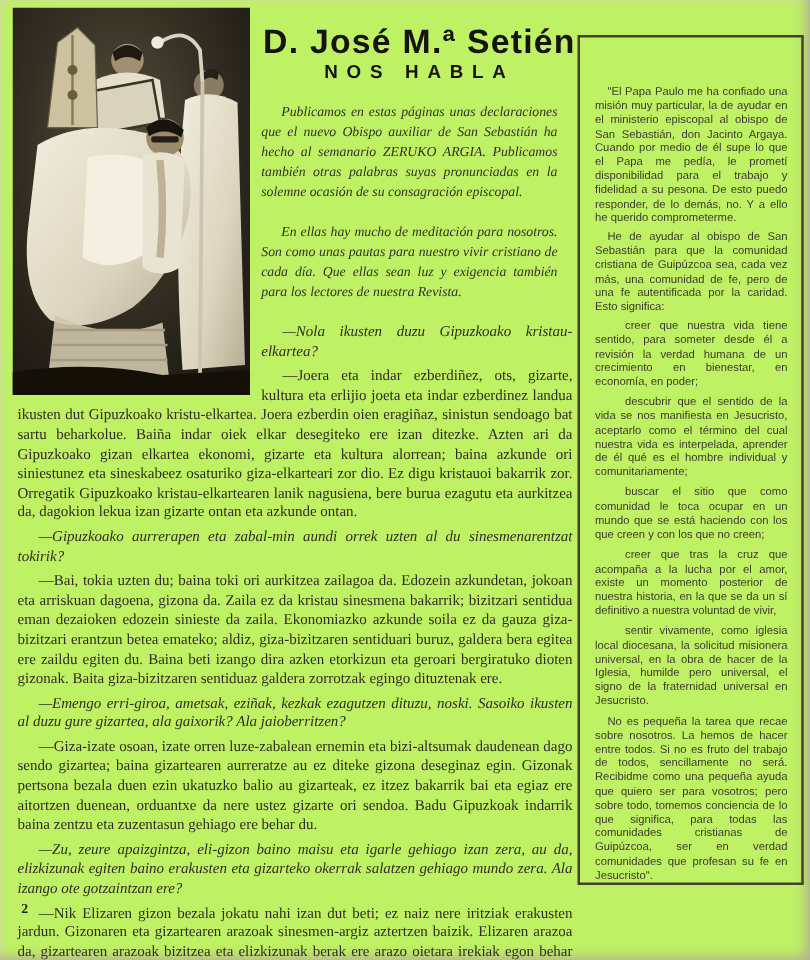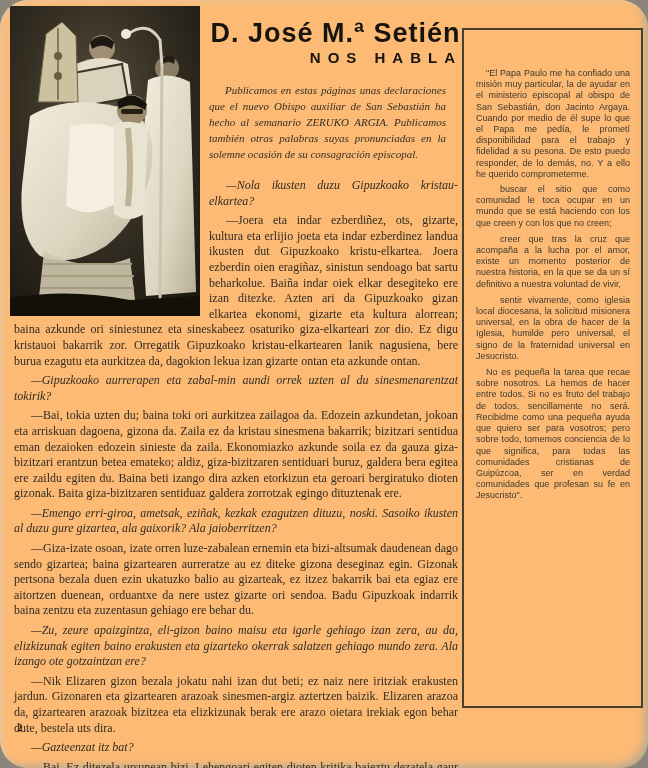--- a/index.html
+++ b/index.html
@@ -1,35 +1,34 @@
 <!DOCTYPE html>
 <html><head>
 <meta charset="utf-8">
 <style>
   html,body{margin:0;padding:0;background:#8a8578;}
   .page{
     position:relative;width:648px;height:768px;margin:0 auto;
-    background:#fdba74;
+    background:#bef264;
     overflow:hidden;
     font-family:"Liberation Serif", serif;
     color:#2e2a21;
     box-shadow: inset -7px -6px 10px -4px #b3ab94, inset 4px 3px 8px -4px #d6cfba;
-    border-radius: 28px;
   }
   
   .main{position:absolute;left:10px;top:6px;width:452px;}
   .photo-float{float:left;width:190px;height:310px;margin:0 9px 6px 0;}
   svg.photo{display:block;width:190px;height:310px;}
   h1.title{
     margin:12px 0 1px;text-align:center;
     font-family:"Liberation Sans", sans-serif;font-weight:bold;
     font-size:27px;letter-spacing:1px;color:#17140f;line-height:30px;
   }
   h2.subtitle{
-    margin:0 0 11px;text-align:right;
+    margin:0 0 11px;text-align:center;
     font-family:"Liberation Sans", sans-serif;font-weight:bold;
     font-size:15px;letter-spacing:7px;color:#17140f;
   }
   .intro p{
     font-style:italic;font-size:11px;line-height:16px;
     text-align:justify;margin:16px;text-indent:16px;color:#332e25;
   }
   .qa{margin-top:13px;}
   .qa p{
     font-size:12px;line-height:15.6px;text-align:justify;
@@ -123,38 +122,42 @@
 
         <path d="M0 292 Q60 282 120 294 L190 290 L190 310 L0 310 Z" fill="#141007"></path>
       </svg>
     </div>
 
     <h1 class="title">D. José M.ª Setién</h1>
     <h2 class="subtitle">NOS HABLA</h2>
 
     <div class="intro">
       <p>Publicamos en estas páginas unas declaraciones que el nuevo Obispo auxiliar de San Sebastián ha hecho al semanario ZERUKO ARGIA. Publicamos también otras palabras suyas pronunciadas en la solemne ocasión de su consagración episcopal.</p>
+      <p>En ellas hay mucho de meditación para nosotros. Son como unas pautas para nuestro vivir cristiano de cada día. Que ellas sean luz y exigencia también para los lectores de nuestra Revista.</p>
     </div>
 
     <div class="qa">
       <p class="q">—Nola ikusten duzu Gipuzkoako kristau-elkartea?</p>
       <p class="a">—Joera eta indar ezberdiñez, ots, gizarte, kultura eta erlijio joeta eta indar ezberdinez landua ikusten dut Gipuzkoako kristu-elkartea. Joera ezberdin oien eragiñaz, sinistun sendoago bat sartu beharkolue. Baiña indar oiek elkar desegiteko ere izan ditezke. Azten ari da Gipuzkoako gizan elkartea ekonomi, gizarte eta kultura alorrean; baina azkunde ori siniestunez eta sineskabeez osaturiko giza-elkarteari zor dio. Ez digu kristauoi bakarrik zor. Orregatik Gipuzkoako kristau-elkartearen lanik nagusiena, bere burua ezagutu eta aurkitzea da, dagokion lekua izan gizarte ontan eta azkunde ontan.</p>
       <p class="q">—Gipuzkoako aurrerapen eta zabal-min aundi orrek uzten al du sinesmenarentzat tokirik?</p>
       <p class="a">—Bai, tokia uzten du; baina toki ori aurkitzea zailagoa da. Edozein azkundetan, jokoan eta arriskuan dagoena, gizona da. Zaila ez da kristau sinesmena bakarrik; bizitzari sentidua eman dezaioken edozein sinieste da zaila. Ekonomiazko azkunde soila ez da gauza giza-bizitzari erantzun betea emateko; aldiz, giza-bizitzaren sentiduari buruz, galdera bera egitea ere zaildu egiten du. Baina beti izango dira azken etorkizun eta geroari bergiratuko dioten gizonak. Baita giza-bizitzaren sentiduaz galdera zorrotzak egingo dituztenak ere.</p>
       <p class="q">—Emengo erri-giroa, ametsak, eziñak, kezkak ezagutzen dituzu, noski. Sasoiko ikusten al duzu gure gizartea, ala gaixorik? Ala jaioberritzen?</p>
       <p class="a">—Giza-izate osoan, izate orren luze-zabalean ernemin eta bizi-altsumak daudenean dago sendo gizartea; baina gizartearen aurreratze au ez diteke gizona deseginaz egin. Gizonak pertsona bezala duen ezin ukatuzko balio au gizarteak, ez itzez bakarrik bai eta egiaz ere aitortzen duenean, orduantxe da nere ustez gizarte ori sendoa. Badu Gipuzkoak indarrik baina zentzu eta zuzentasun gehiago ere behar du.</p>
       <p class="q">—Zu, zeure apaizgintza, eli-gizon baino maisu eta igarle gehiago izan zera, au da, elizkizunak egiten baino erakusten eta gizarteko okerrak salatzen gehiago mundo zera. Ala izango ote gotzaintzan ere?</p>
       <p class="a">—Nik Elizaren gizon bezala jokatu nahi izan dut beti; ez naiz nere iritziak erakusten jardun. Gizonaren eta gizartearen arazoak sinesmen-argiz aztertzen baizik. Elizaren arazoa da, gizartearen arazoak bizitzea eta elizkizunak berak ere arazo oietara irekiak egon behar dute, bestela uts dira.</p>
       <p class="q">—Gazteenzat itz bat?</p>
       <p class="a">—Bai. Ez ditezela ursunean bizi. Lehengoari egiten dioten kritika baieztu dezatela gaur beren bizitzaz. Geroari begira, bila dizaiotela bizitzari xedea, ez dezatela kristau sinismena nolanahi baztertu, zaharragoen akatsetan lausoturik, egia garbian fede ori aztertu gabe.</p>
     </div>
   </div>
 
   <div class="sidebar">
     <p>"El Papa Paulo me ha confiado una misión muy particular, la de ayudar en el ministerio episcopal al obispo de San Sebastián, don Jacinto Argaya. Cuando por medio de él supe lo que el Papa me pedía, le prometí disponibilidad para el trabajo y fidelidad a su pesona. De esto puedo responder, de lo demás, no. Y a ello he querido comprometerme.</p>
+    <p>He de ayudar al obispo de San Sebastián para que la comunidad cristiana de Guipúzcoa sea, cada vez más, una comunidad de fe, pero de una fe autentificada por la caridad. Esto significa:</p>
+    <p class="item">creer que nuestra vida tiene sentido, para someter desde él a revisión la verdad humana de un crecimiento en bienestar, en economía, en poder;</p>
+    <p class="item">descubrir que el sentido de la vida se nos manifiesta en Jesucristo, aceptarlo como el término del cual nuestra vida es interpelada, aprender de él qué es el hombre individual y comunitariamente;</p>
     <p class="item">buscar el sitio que como comunidad le toca ocupar en un mundo que se está haciendo con los que creen y con los que no creen;</p>
     <p class="item">creer que tras la cruz que acompaña a la lucha por el amor, existe un momento posterior de nuestra historia, en la que se da un sí definitivo a nuestra voluntad de vivir,</p>
     <p class="item">sentir vivamente, como iglesia local diocesana, la solicitud misionera universal, en la obra de hacer de la Iglesia, humilde pero universal, el signo de la fraternidad universal en Jesucristo.</p>
     <p>No es pequeña la tarea que recae sobre nosotros. La hemos de hacer entre todos. Si no es fruto del trabajo de todos, sencillamente no será. Recibidme como una pequeña ayuda que quiero ser para vosotros; pero sobre todo, tomemos conciencia de lo que significa, para todas las comunidades cristianas de Guipúzcoa, ser en verdad comunidades que profesan su fe en Jesucristo".</p>
   </div>
 
   <div class="pageno">2</div>
 </div>
 
 </body></html>

